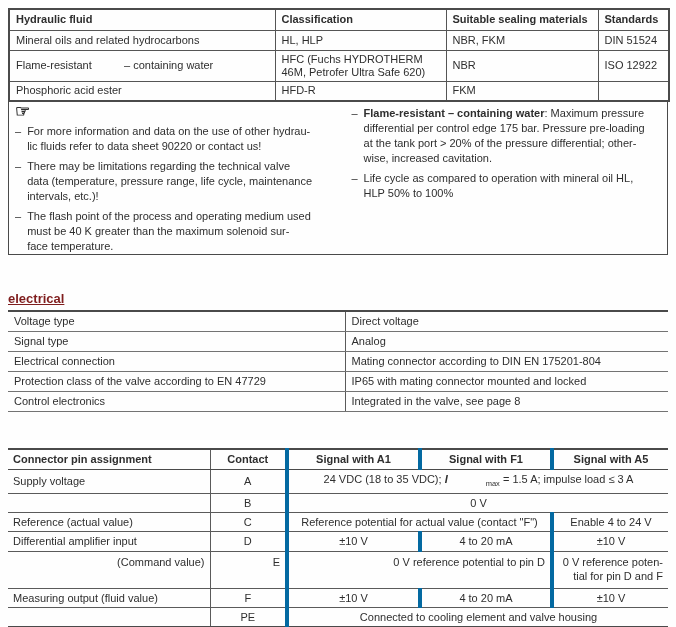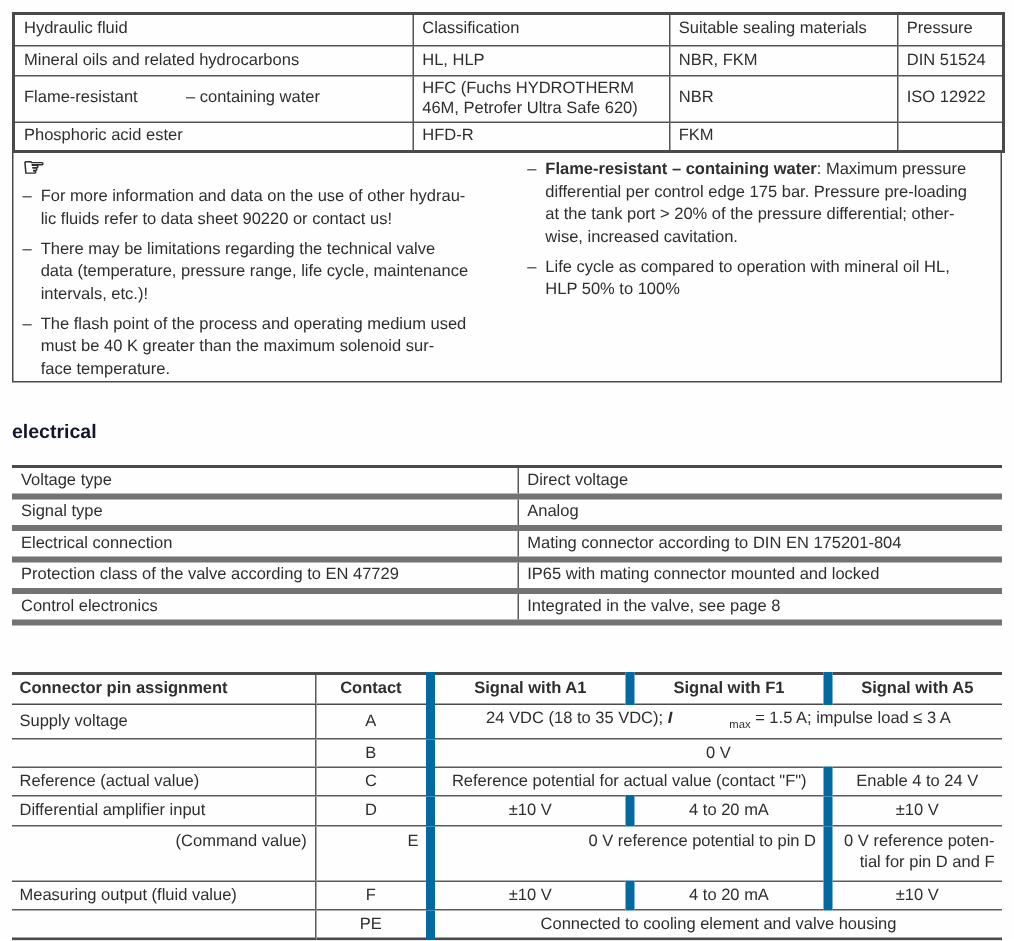--- a/index.html
+++ b/index.html
@@ -20,21 +20,21 @@
   .t-fluid {
     position:absolute; top:8px; left:8px; width:660px;
     border:2px solid #4a4a4a;
   }
   .t-fluid th, .t-fluid td {
     border:1px solid #555;
     padding:2px 6px;
     text-align:left; vertical-align:middle;
     line-height:13px;
   }
-  .t-fluid th { font-weight:normal; height:21px;margin-left:28px; }
+  .t-fluid th { font-weight:bold; height:21px;margin-left:28px; }
   .t-fluid .r1 td { height:20px; }
   .t-fluid .r2 td { height:28px; }
   .t-fluid .r3 td { height:20px; }
   .fluid-name { display:inline-block; min-width:108px; }
 
   
   .info-box {
     position:absolute; top:100px; left:8px; width:660px; height:155px;
     border:1.5px solid #4a4a4a;
     padding:5px 8px 4px 6px;
@@ -45,49 +45,49 @@
   .info-col-right { width:310px; }
   .info-title { font-weight:bold; margin-bottom:4px; display:flex; align-items:center; gap:6px; }
   .hand-icon { font-size:17px; line-height:14px; position:relative; top:-1px; }
   .bullet { display:flex; gap:6px; margin-bottom:5px; }
   .bullet .dash { flex:0 0 auto; }
   .bullet .btxt { flex:1 1 auto; }
   .bold-lead { font-weight:bold; }
 
   
   .sec-heading {
-    position:absolute; top:280px; left:8px;
-    font-size:13px; font-weight:bold; color:#0f172a;
+    position:absolute; top:291px; left:8px;
+    font-size:13px; font-weight:bold; color:#7f1d1d;text-decoration:underline;
   }
   .t-elec {
     position:absolute; top:310px; left:8px; width:660px;
     border-top:2px solid #4a4a4a;
   }
   .t-elec td {
-    border-bottom:4px solid #737373;
+    border-bottom:1px solid #737373;
     height:20px; padding:2px 6px;
     vertical-align:middle; line-height:13px;
   }
   .t-elec td.lbl { width:337px; border-right:1px solid #5a5a5a; }
   .t-elec td.lbl .cellflex { display:flex; }
   .t-elec .unit { margin-left:auto; padding-right:2px; }
 
   
   .t-pin {
     position:absolute; top:448px; left:8px; width:660px;
     border-top:2px solid #4a4a4a;
   }
   .t-pin th, .t-pin td {
     border-bottom:1px solid #5a5a5a;
     padding:2px 5px; vertical-align:middle; line-height:14px;
   }
   .t-pin th { font-weight:bold; height:20px; border-bottom:1.5px solid #4a4a4a; }
   .t-pin .c-label  { width:202px; text-align:left; }
   .t-pin .c-contact{ width:77px;  text-align:center; border-left:1px solid #5a5a5a; }
-  .t-pin .c-sig    { text-align:center; border-left:6px solid #0369a1; }
+  .t-pin .c-sig    { text-align:center; border-left:4px solid #0369a1; }
   .t-pin .c-a1 { width:133px; } .t-pin .c-f1 { width:132px; } .t-pin .c-a5 { width:116px; }
   .t-pin tr.h19 td { height:19px; }
   .t-pin tr.h20 td { height:20px; }
   .t-pin tr.h37 td { height:37px; }
   .t-pin tr.rowE td { vertical-align:top; padding-top:3px;text-align:right; }
   .t-pin tr.rowPE td { border-bottom:2px solid #4a4a4a; }
   .t-pin .a5-wrap { text-align:left; padding-left:0; }
   .imax { font-style:italic; font-weight:bold; }
   .t-pin sub { font-size:7.5px;padding-left:38px; }
 </style>
@@ -101,21 +101,21 @@
         <col style="width:266px">
         <col style="width:171px">
         <col style="width:152px">
         <col style="width:71px">
       </colgroup>
     <thead>
       <tr>
         <th>Hydraulic fluid</th>
         <th>Classification</th>
         <th>Suitable sealing materials</th>
-        <th>Pressure</th>
+        <th>Standards</th>
       </tr>
     </thead>
     <tbody>
       <tr class="r1">
         <td><span class="fluid-name">Mineral oils and related hydrocarbons</span><span></span></td>
         <td class="ml">HL, HLP</td>
         <td>NBR, FKM</td>
         <td>DIN 51524</td>
       </tr>
       <tr class="r2">

